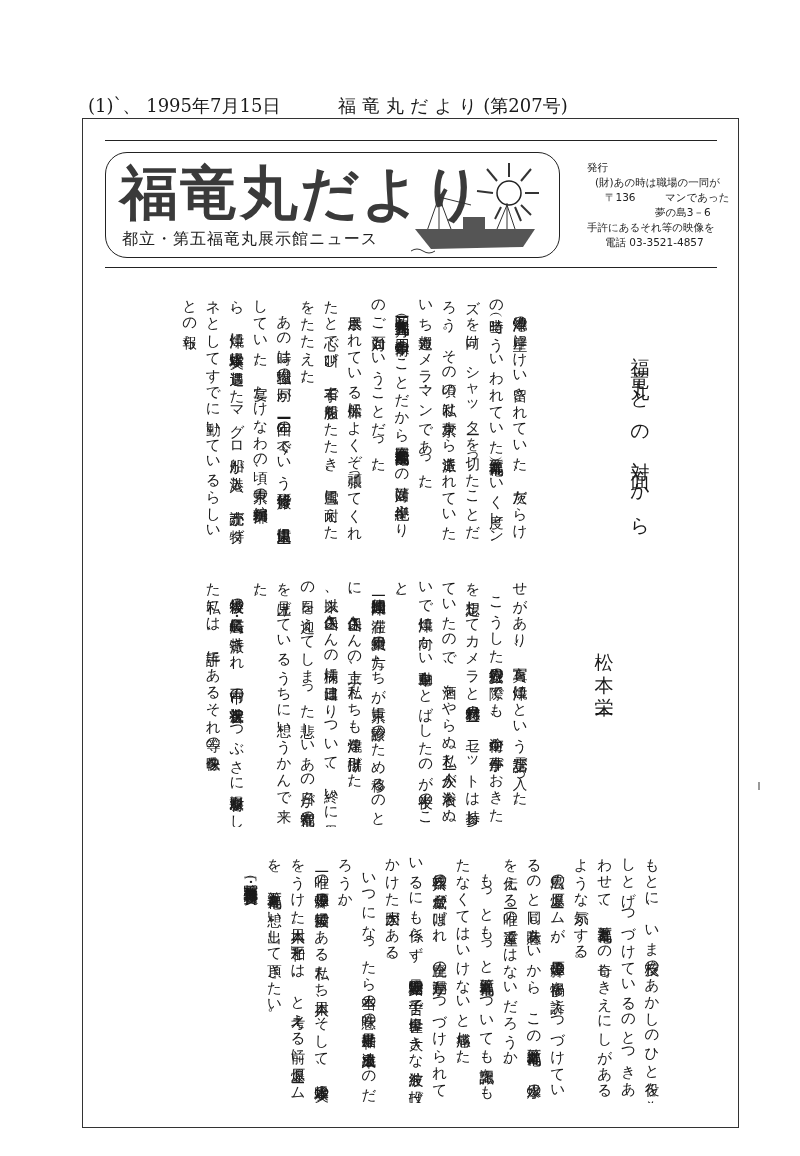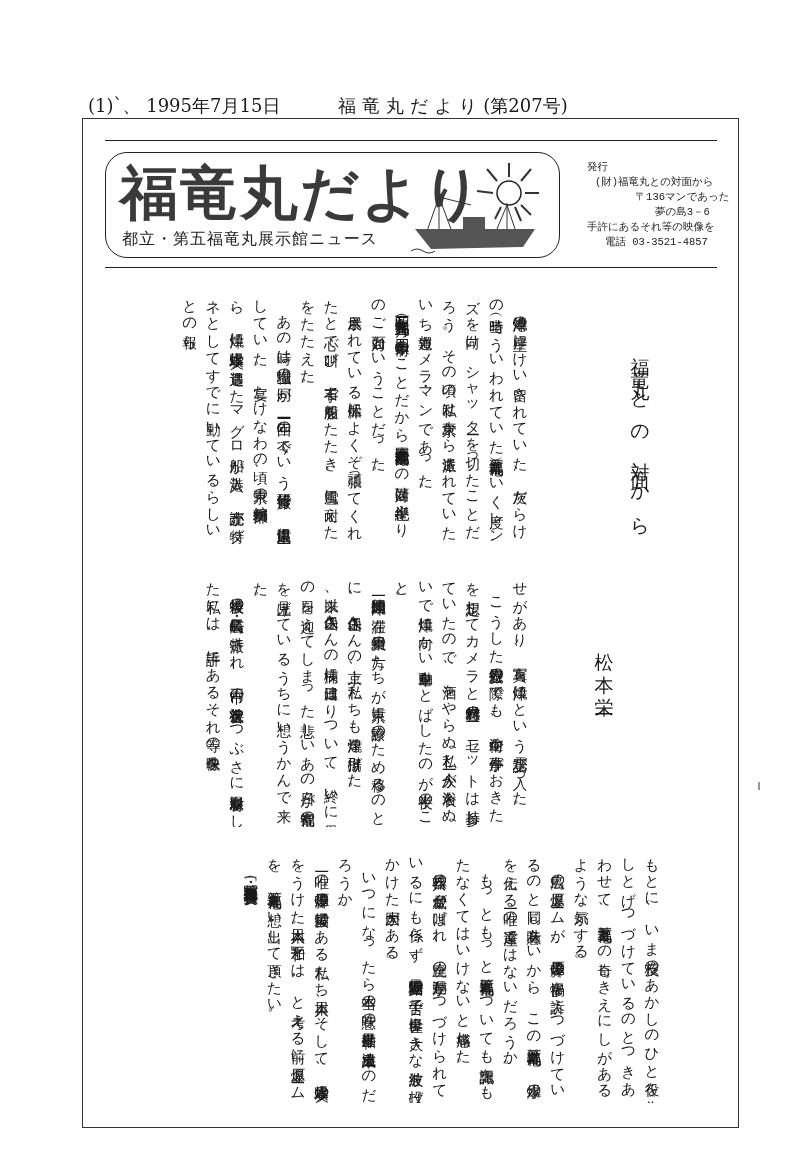--- a/index.html
+++ b/index.html
@@ -30,25 +30,25 @@
   .masthead .subtitle {
     position: absolute; left: 16px; top: 76px; font-size: 16px; letter-spacing: 1px;
     font-family: "DejaVu Sans", "Liberation Sans", sans-serif; color: #222; text-align: center;
   }
   .masthead .ship { position: absolute; right: 8px; top: 4px; width: 140px; height: 100px; }
 
   .publisher {
     position: absolute; left: 587px; top: 160px; width: 140px; font-size: 10.5px; line-height: 15px;
     font-family: "DejaVu Sans", "Liberation Sans", sans-serif; color: #222;
   }
-  .publisher div { white-space: nowrap; font-family: Liberation Mono, monospace; }
+  .publisher div { white-space: nowrap; }
   .publisher .ind1 { padding-left: 8px; }
   .publisher .ind2 { padding-left: 68px; }
   .publisher .ind3 { padding-left: 18px; }
-  .publisher .zip { display: inline-block; width: 60px; text-align: right; }
+  .publisher .zip { display: inline-block; width: 60px; }
 
   .headline {
     position: absolute; left: 628px; top: 342px; writing-mode: vertical-rl;
     font-size: 19px; letter-spacing: 12px;
   }
   .byline {
     position: absolute; left: 592px; top: 638px; writing-mode: vertical-rl;
     font-size: 19px; letter-spacing: 22px;
   }
 
@@ -103,21 +103,21 @@
       <line x1="96" y1="48" x2="104" y2="72"></line>
     </g>
     <rect x="52" y="60" width="22" height="14" fill="#555"></rect>
     <path d="M4 72 L124 72 L112 90 L20 92 Z" fill="#555"></path>
     <path d="M0 94 q6 -4 12 0 q6 4 12 0" stroke="#333" fill="none" stroke-width="1"></path>
   </svg>
 </div>
 
 <div class="publisher">
   <div>発行</div>
-  <div class="ind1">(財)福竜丸との対面から</div>
+  <div class="ind1">(財)あの時は職場の一同が</div>
   <div class="ind3"><span class="zip">〒136</span><span>マンであった</span></div>
   <div class="ind2">夢の島3－6</div>
   <div>手許にあるそれ等の映像を</div>
   <div class="ind3">電話 03-3521-4857</div>
 </div>
 
 <div class="headline">福竜丸との対面から</div>
 <div class="byline">松本栄一</div>
 
 <div class="tier t1">

